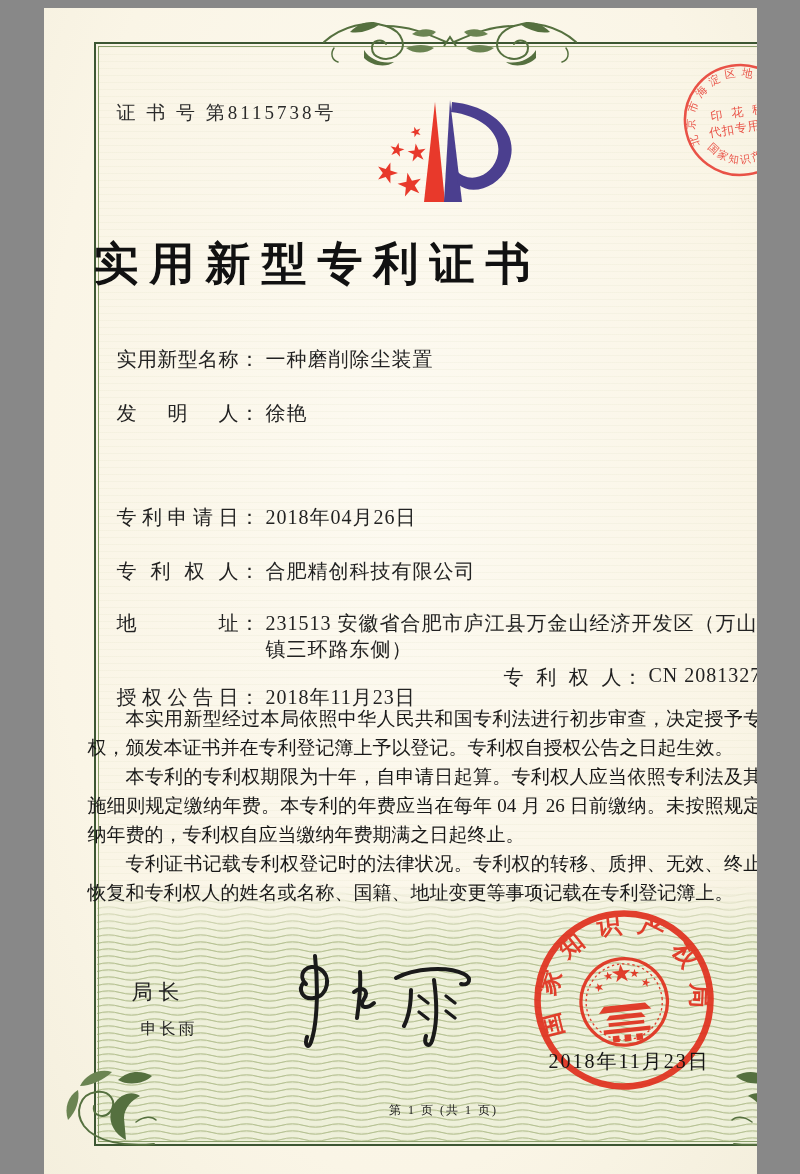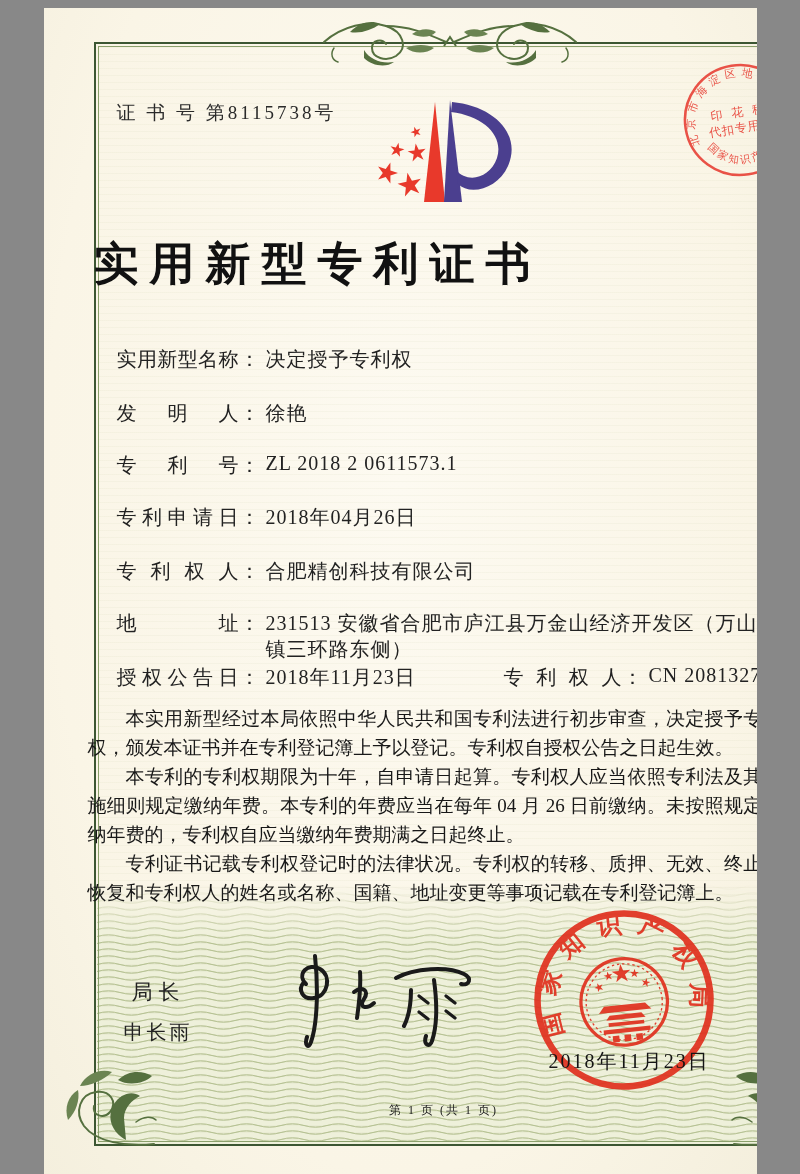--- a/index.html
+++ b/index.html
@@ -39,21 +39,21 @@
   .fvalue.wrap{white-space:normal; width:505px; line-height:26px; letter-spacing:1px;}
   .frow.right-col{left:460px;}
   .frow.right-col .flabel{width:118px;}
   .body-text{
     left:44px; top:696px; width:694px; font-size:19px; line-height:29px;
     text-align:justify; color:#181818;
   }
   .body-text p{margin:0; text-indent:2em;}
   .signer-title{left:88px; top:970px; font-size:21px; letter-spacing:6px;
     font-family:"Liberation Sans","DejaVu Sans",sans-serif; color:#222;}
-  .signer-name{left:80px; top:1011px; font-size:20px; letter-spacing:3px;
+  .signer-name{left:97px; top:1011px; font-size:16px; letter-spacing:3px;
     font-family:Liberation Sans, sans-serif; color:#222;}
   .stamp-date{left:505px; top:1040px; font-size:20px; letter-spacing:2px; color:#151515; z-index:9;}
   .footer{left:0; top:1094px; width:800px; text-align:center; font-size:12px; letter-spacing:2px; color:#222;}
   .z2{z-index:2;} .z3{z-index:3;} .z4{z-index:4;} .z8{z-index:8;}
   svg{display:block;}
 </style>
 </head>
 <body>
 
 <div class="page">
@@ -141,38 +141,35 @@
     <use href="#star5" fill="#e8392b" transform="translate(44,42) scale(0.55) rotate(-20)"></use>
     <use href="#star5" fill="#e8392b" transform="translate(25,60) scale(0.75) rotate(12)"></use>
     <use href="#star5" fill="#e8392b" transform="translate(45,63) scale(0.95) rotate(-8)"></use>
     <use href="#star5" fill="#e8392b" transform="translate(15,83) scale(1.1) rotate(18)"></use>
     <use href="#star5" fill="#e8392b" transform="translate(38,95) scale(1.25) rotate(-12)"></use>
   </svg>
 
   <div class="abs title z4">实用新型专利证书</div>
 
   <div class="abs frow z4" style="top:338px;">
-    <span class="flabel">实用新型名称</span><span class="fcolon">：</span><span class="fvalue">决定授予专利权</span>
+    <span class="flabel">实用新型名称</span><span class="fcolon">：</span><span class="fvalue">一种磨削除尘装置</span>
   </div>
   <div class="abs frow z4" style="top:392px;">
     <span class="flabel">发明人</span><span class="fcolon">：</span><span class="fvalue">徐艳</span>
   </div>
-  <div class="abs frow z4" style="top:444px;">
-    <span class="flabel">专利号</span><span class="fcolon">：</span><span class="fvalue">ZL 2018 2 0611573.1</span>
-  </div>
   <div class="abs frow z4" style="top:496px;">
     <span class="flabel">专利申请日</span><span class="fcolon">：</span><span class="fvalue">2018年04月26日</span>
   </div>
   <div class="abs frow z4" style="top:550px;">
     <span class="flabel">专利权人</span><span class="fcolon">：</span><span class="fvalue">合肥精创科技有限公司</span>
   </div>
   <div class="abs frow z4" style="top:602px;">
     <span class="flabel">地址</span><span class="fcolon">：</span><span class="fvalue wrap">231513 安徽省合肥市庐江县万金山经济开发区（万山镇三环路东侧）</span>
   </div>
-  <div class="abs frow z4" style="top:656px;">
+  <div class="abs frow z4" style="top:676px;">
     <span class="flabel">授权公告日</span><span class="fcolon">：</span><span class="fvalue">2018年11月23日</span>
   </div>
   <div class="abs frow right-col z4" style="top:656px;">
     <span class="flabel">专利权人</span><span class="fcolon">：</span><span class="fvalue">CN 208132727 U</span>
   </div>
 
   <div class="abs body-text z4">
     <p>本实用新型经过本局依照中华人民共和国专利法进行初步审查，决定授予专利权，颁发本证书并在专利登记簿上予以登记。专利权自授权公告之日起生效。</p>
     <p>本专利的专利权期限为十年，自申请日起算。专利权人应当依照专利法及其实施细则规定缴纳年费。本专利的年费应当在每年 04 月 26 日前缴纳。未按照规定缴纳年费的，专利权自应当缴纳年费期满之日起终止。</p>
     <p>专利证书记载专利权登记时的法律状况。专利权的转移、质押、无效、终止、恢复和专利权人的姓名或名称、国籍、地址变更等事项记载在专利登记簿上。</p>

